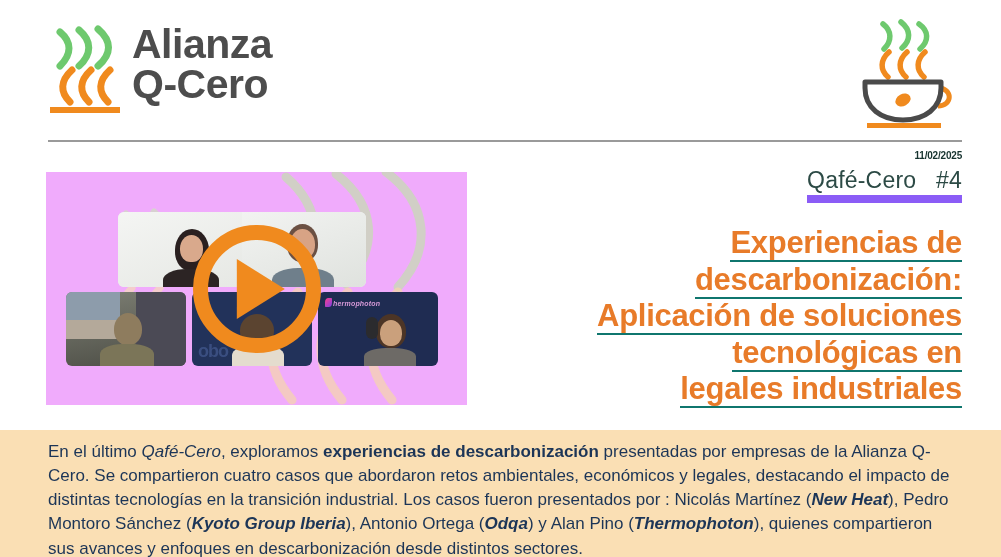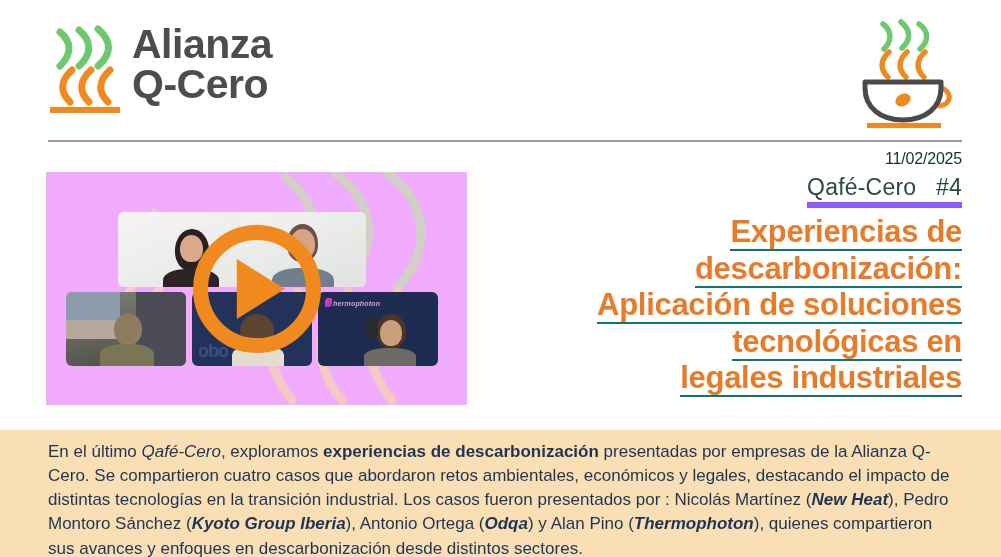--- a/index.html
+++ b/index.html
@@ -204,35 +204,35 @@
   
   .title-col {
     position: absolute;
     right: 39px;
     top: 10px;
     width: 520px;
     text-align: right;
   }
 
   .issue-date {
-    font-size: 16px;
-    font-weight: normal;
+    font-size: 10px;
+    font-weight: bold;
     color: #16332f;
     letter-spacing: -0.2px;
     margin-bottom: 6px;
   }
 
   .issue-label {
     display: inline-block;
     font-size: 23px;
     color: #2c4a45;
     letter-spacing: 0.2px;
-    border-bottom: 6px solid #8b5cf6;
+    border-bottom: 8px solid #8b5cf6;
     padding-bottom: 1px;
-    margin-bottom: 6px;
+    margin-bottom: 22px;
     white-space: pre;
   }
 
   .issue-title {
     font-size: 31px;
     font-weight: bold;
     color: #e87b29;
     line-height: 1.18;
     letter-spacing: -0.3px;
   }

